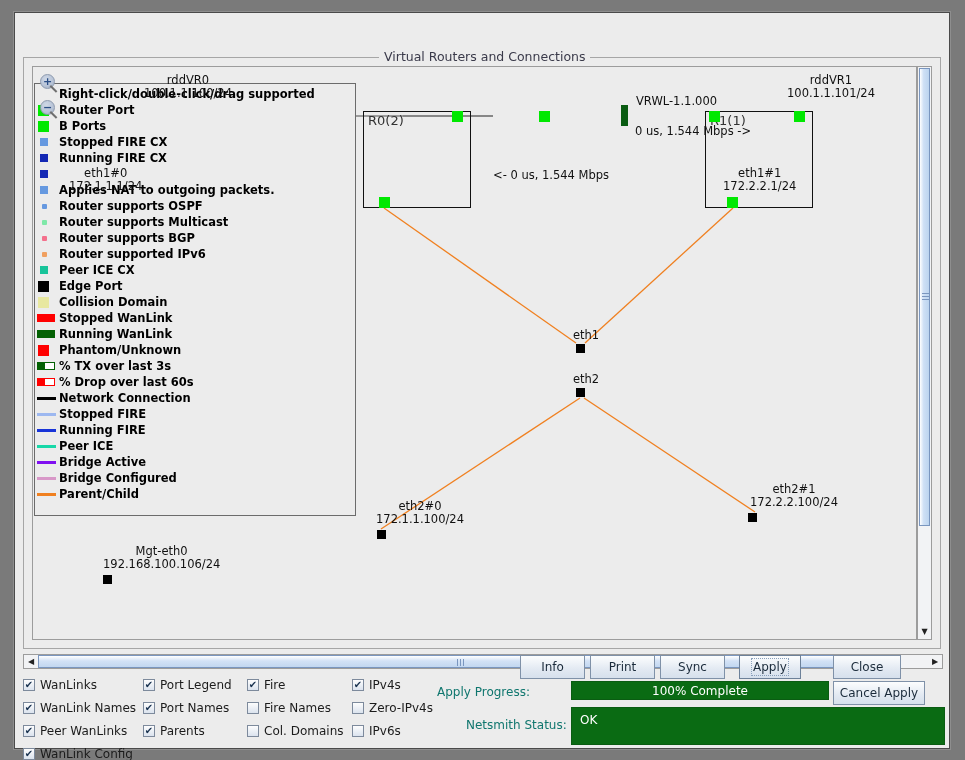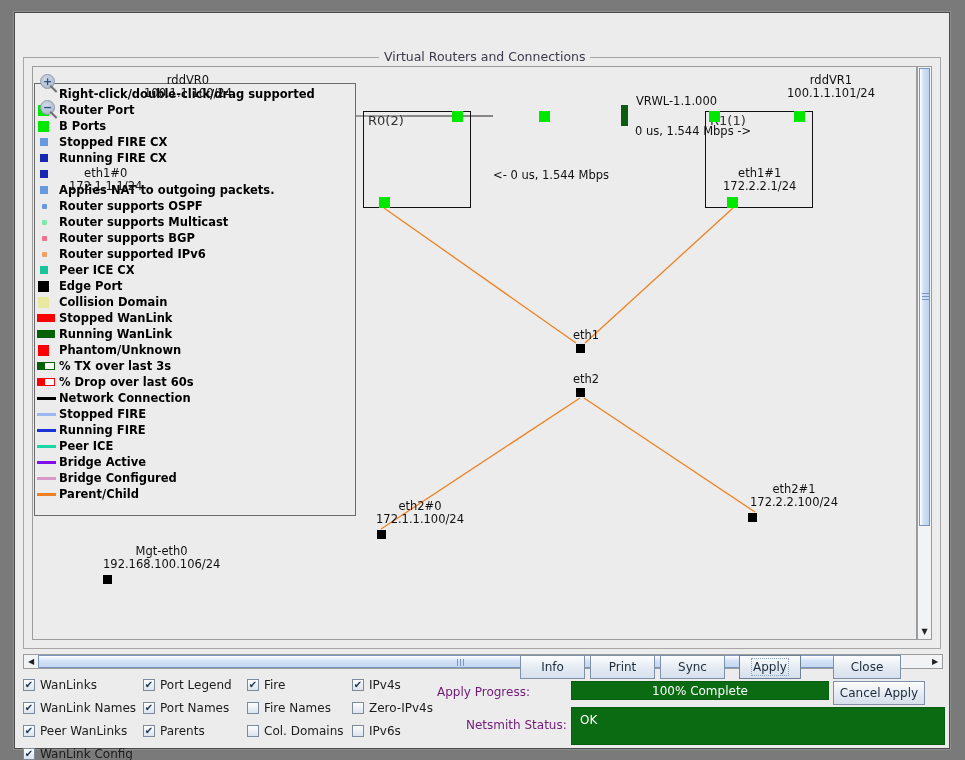--- a/index.html
+++ b/index.html
@@ -268,21 +268,21 @@
   .statusbox {
     background: #0a6b13;
     border: 1px solid #0a5c12;
     box-sizing: border-box;
     color: #ffffff; font-size: 12px;
     display: flex; align-items: flex-start;
     padding: 5px 0 0 8px;
     font-family: "DejaVu Sans", sans-serif;
   }
   .fieldlabel {
-    font-size: 12px; color: #701a75;
+    font-size: 12px; color: #0f766e;
     font-family: "DejaVu Sans", sans-serif;
     white-space: nowrap;
   }
   #cursor {
     position: absolute; left: 740px; top: 58px;
     width: 0; height: 0;
   }
 </style>
 </head>
 <body>

